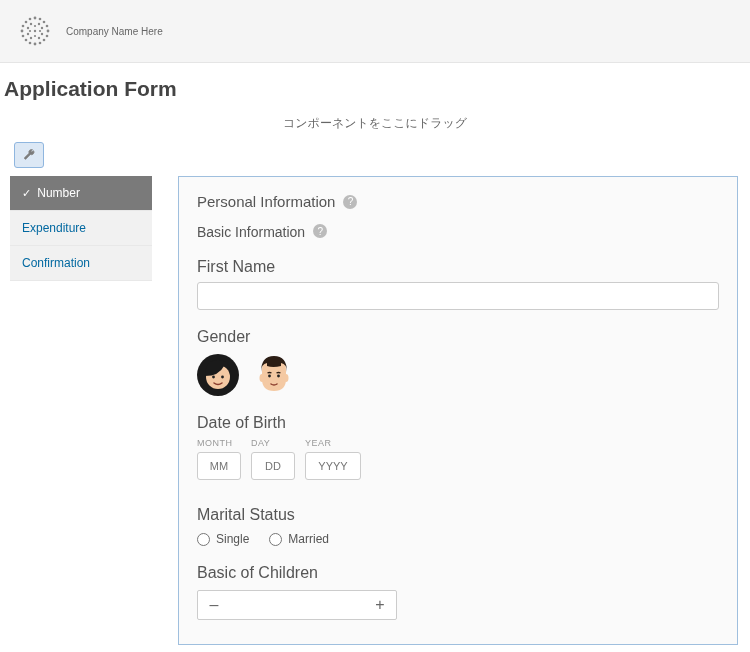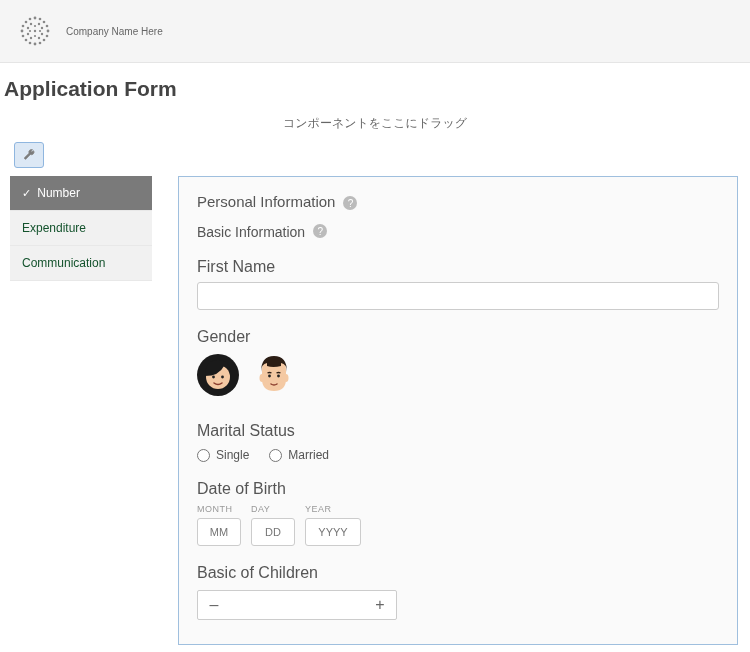--- a/index.html
+++ b/index.html
@@ -57,21 +57,21 @@
     background: #fff;
   }
   .sidebar {
     width: 142px;
     flex-shrink: 0;
   }
   .sidebar-item {
     padding: 10px 12px;
     background: #f1f1f1;
     border-bottom: 1px solid #e8e8e8;
-    color: #14532d;
+    color: #0369a1;
     font-size: 12px;
     cursor: pointer;
   }
   .sidebar-item.active {
     background: #7a7a7a;
     color: #fff;
     display: flex;
     align-items: center;
   }
   .sidebar-item.active .check {
@@ -83,21 +83,21 @@
     margin-left: 26px;
     border: 1px solid #9fbfde;
     background: #fafafa;
     padding: 16px 18px 20px;
   }
   .section-title {
     font-size: 15px;
     color: #555;
     margin-bottom: 14px;
     display: flex;
-    align-items: flex-end;
+    align-items: center;
   }
   .section-sub {
     font-size: 14px;
     color: #555;
     margin-bottom: 18px;
     display: flex;
   }
   .help-icon {
     display: inline-flex;
     width: 14px;
@@ -224,21 +224,21 @@
 
   <div class="sidebar">
     <div class="sidebar-item active">
       <span class="check">✓</span>
       <span>Number</span>
     </div>
     <div class="sidebar-item">
       <span>Expenditure</span>
     </div>
     <div class="sidebar-item">
-      <span>Communication</span>
+      <span>Confirmation</span>
     </div>
   </div>
 
   <div class="form-panel">
 
     <div class="section-title">
       <span>Personal Information</span>
       <span class="help-icon">?</span>
     </div>
 
@@ -275,48 +275,48 @@
             <circle cx="16.5" cy="22" r="1.4" fill="#222"></circle>
             <circle cx="25.5" cy="22" r="1.4" fill="#222"></circle>
             <path d="M14.5 19 Q16.5 18 18.5 19" stroke="#2b1d14" stroke-width="1.3" fill="none"></path>
             <path d="M23.5 19 Q25.5 18 27.5 19" stroke="#2b1d14" stroke-width="1.3" fill="none"></path>
             <path d="M18 30 Q21 32 24 30" stroke="#8a3d2d" stroke-width="1.5" fill="none" stroke-linecap="round"></path>
           </svg>
         </div>
       </div>
     </div>
 
+    <div class="field-group">
+      <div class="field-label">Date of Birth</div>
+      <div class="date-labels">
+        <span class="lm">MONTH</span>
+        <span class="ld">DAY</span>
+        <span class="ly">YEAR</span>
+      </div>
+      <div class="date-inputs">
+        <input class="mm" type="text" placeholder="MM" style="">
+        <input class="dd" type="text" placeholder="DD" style="">
+        <input class="yy" type="text" placeholder="YYYY" style="">
+      </div>
+    </div>
+
     <div class="field-group" style="margin-top:26px;">
       <div class="field-label">Marital Status</div>
       <div class="radio-row">
         <label>
           <input type="radio" name="marital" style="">
           <span>Single</span>
         </label>
         <label>
           <input type="radio" name="marital" style="">
           <span>Married</span>
         </label>
       </div>
     </div>
 
-    <div class="field-group">
-      <div class="field-label">Date of Birth</div>
-      <div class="date-labels">
-        <span class="lm">MONTH</span>
-        <span class="ld">DAY</span>
-        <span class="ly">YEAR</span>
-      </div>
-      <div class="date-inputs">
-        <input class="mm" type="text" placeholder="MM" style="">
-        <input class="dd" type="text" placeholder="DD" style="">
-        <input class="yy" type="text" placeholder="YYYY" style="">
-      </div>
-    </div>
-
     <div class="field-group" style="margin-bottom:4px;">
       <div class="field-label">Basic of Children</div>
       <div class="stepper">
         <button>–</button>
         <span></span>
         <button>+</button>
       </div>
     </div>
 
   </div>

